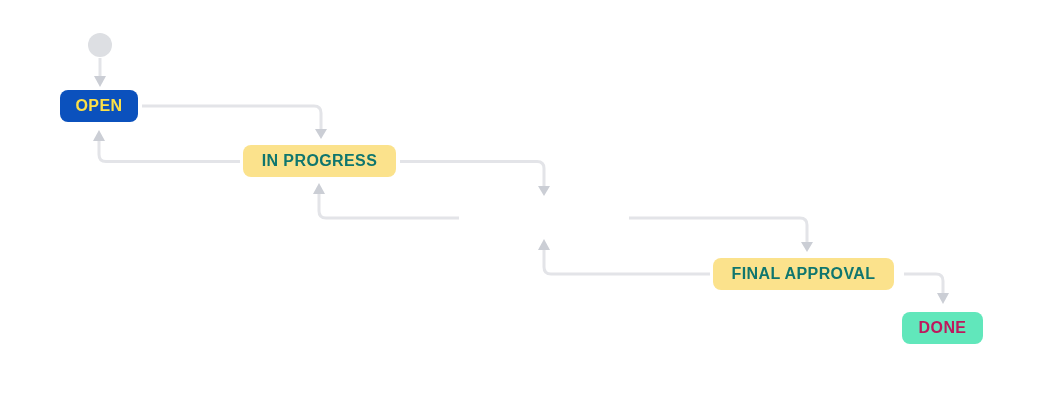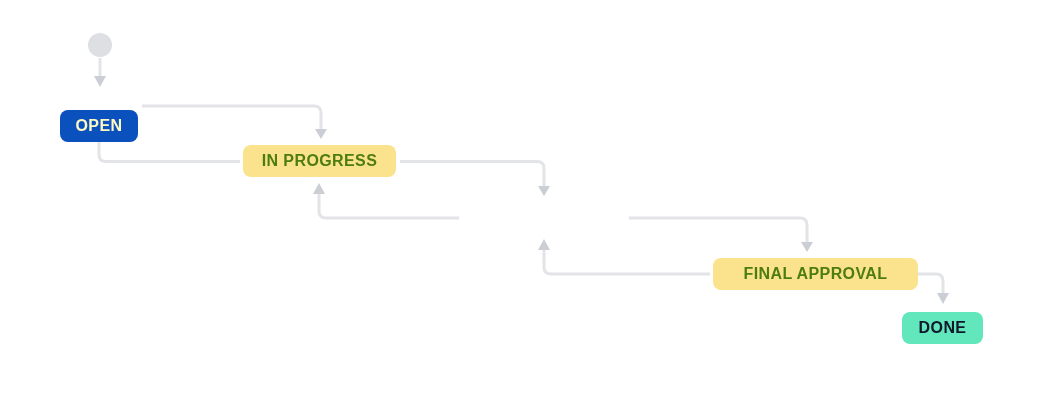--- a/index.html
+++ b/index.html
@@ -44,28 +44,28 @@
     display: flex;
     align-items: center;
     justify-content: center;
     font-size: 16px;
     font-weight: 700;
     letter-spacing: 0.4px;
     white-space: nowrap;
     box-sizing: border-box;
     cursor: default;
   }
-  .node-initial { background: #0B51BD; color: #fef9c3; margin-top: 20px; }
-  .node-mid     { background: #FBE28C; color: #4d7c0f; }
-  .node-final   { background: #61E7BB; color: #0f172a; }
+  .node-initial { background: #0B51BD; color: #fde047; }
+  .node-mid     { background: #FBE28C; color: #0f766e; }
+  .node-final   { background: #61E7BB; color: #be185d; }
 
   #node-open           { left: 60px;  top: 90px;  width: 78px;  }
   #node-in-progress    { left: 243px; top: 145px; width: 153px; }
   #node-under-review   { left: 462px; top: 202px; width: 163px; }
-  #node-final-approval { left: 713px; top: 258px; width: 205px; }
+  #node-final-approval { left: 713px; top: 258px; width: 181px; }
   #node-done           { left: 902px; top: 312px; width: 81px;  }
 </style>
 </head>
 <body>
 
 <div class="canvas">
 
   <svg class="edges" viewBox="0 0 1050 417">
 
     <g>

